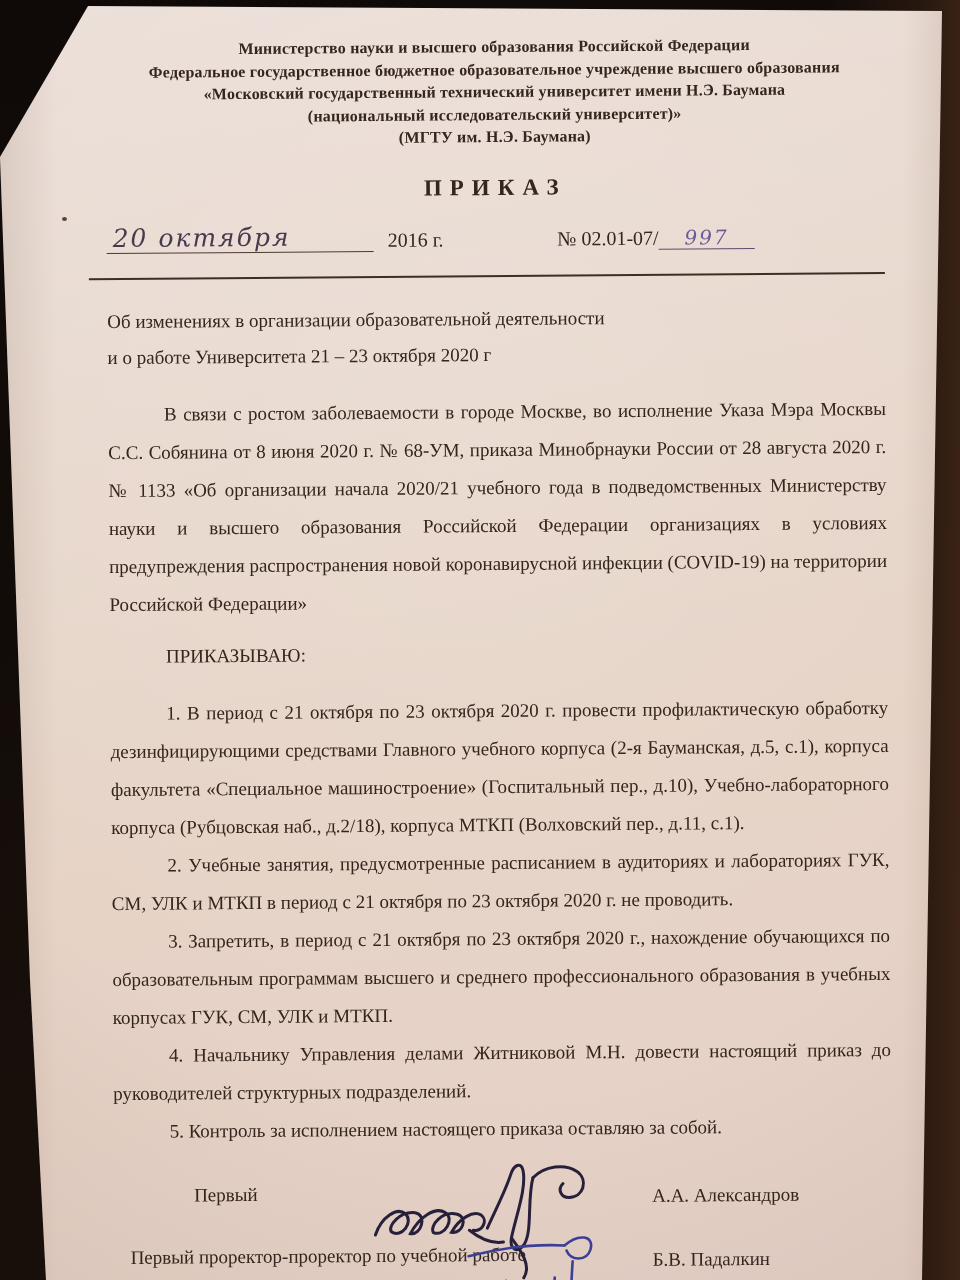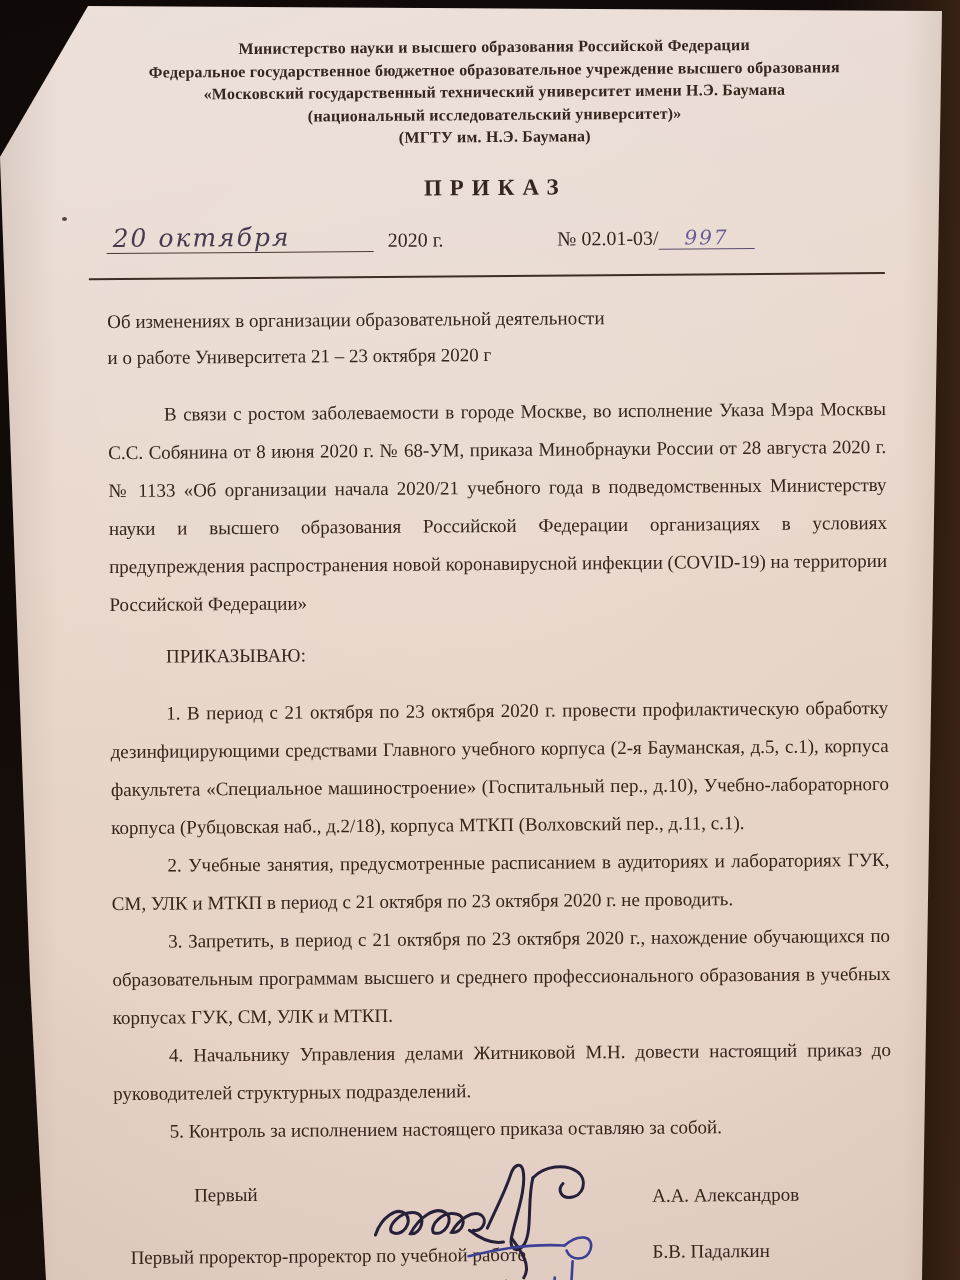--- a/index.html
+++ b/index.html
@@ -71,24 +71,24 @@
         <div>«Московский государственный технический университет имени Н.Э. Баумана</div>
         <div>(национальный исследовательский университет)»</div>
         <div>(МГТУ им. Н.Э. Баумана)</div>
       </div>
 
       <div class="doc-title">ПРИКАЗ</div>
 
       <div class="dateline">
         <div class="date-left">
           <span class="hw date-hw">20 октября</span>
-          <span class="printed-year">2020 г.</span>
+          <span class="printed-year">2016 г.</span>
         </div>
         <div class="date-right">
-          <span>№ 02.01-03/</span>
+          <span>№ 02.01-07/</span>
           <span class="hw num-hw">997</span>
         </div>
       </div>
 
       <div class="rule"></div>
 
       <div class="subject">
         <div>Об изменениях в организации образовательной деятельности</div>
         <div>и о работе Университета 21 – 23 октября 2020 г</div>
       </div>
@@ -102,21 +102,21 @@
       <p class="body-p">3. Запретить, в период с 21 октября по 23 октября 2020 г., нахождение обучающихся по образовательным программам высшего и среднего профессионального образования в учебных корпусах ГУК, СМ, УЛК и МТКП.</p>
       <p class="body-p">4. Начальнику Управления делами Житниковой М.Н. довести настоящий приказ до руководителей структурных подразделений.</p>
       <p class="body-p">5. Контроль за исполнением настоящего приказа оставляю за собой.</p>
 
       <div class="sig-block">
 
         <span class="sig-abs" style="left:80px; top:8px;">Первый</span>
         <span class="sig-abs" style="left:538px; top:12px;">А.А. Александров</span>
 
         <span class="sig-abs" style="left:16px; top:70px;">Первый проректор-проректор по учебной работе</span>
-        <span class="sig-abs" style="left:538px; top:68px;">Б.В. Падалкин</span>
+        <span class="sig-abs" style="left:538px; top:76px;">Б.В. Падалкин</span>
 
         <span class="sig-abs" style="left:16px; top:102px;">Проректор по административной и правой работе</span>
 
         <svg class="sig" style="left:255px; top:-22px;" width="235" height="130" viewBox="0 0 235 130" fill="none" stroke="#26203a" stroke-width="3" stroke-linecap="round">
           <path d="M6,82 C12,64 28,54 36,61 C45,69 32,86 22,79 C18,73 31,58 46,60 C58,62 52,83 41,81 C50,64 66,54 76,60 C86,66 75,85 64,80 C60,73 73,58 88,62 C99,65 93,82 82,80 C90,66 104,58 112,63 C119,68 113,80 104,78"></path>
           <path d="M118,76 C126,58 136,40 142,22 C145,13 152,10 154,18 C158,36 146,66 142,86 C140,98 148,102 155,92 C163,79 158,48 164,26"></path>
           <path d="M164,26 C176,14 196,12 208,20 C220,29 214,46 200,46 C192,46 188,38 194,32"></path>
           <path d="M142,86 C152,100 162,114 154,126"></path>
           <path d="M100,78 C110,86 122,92 134,90"></path>
         </svg>

